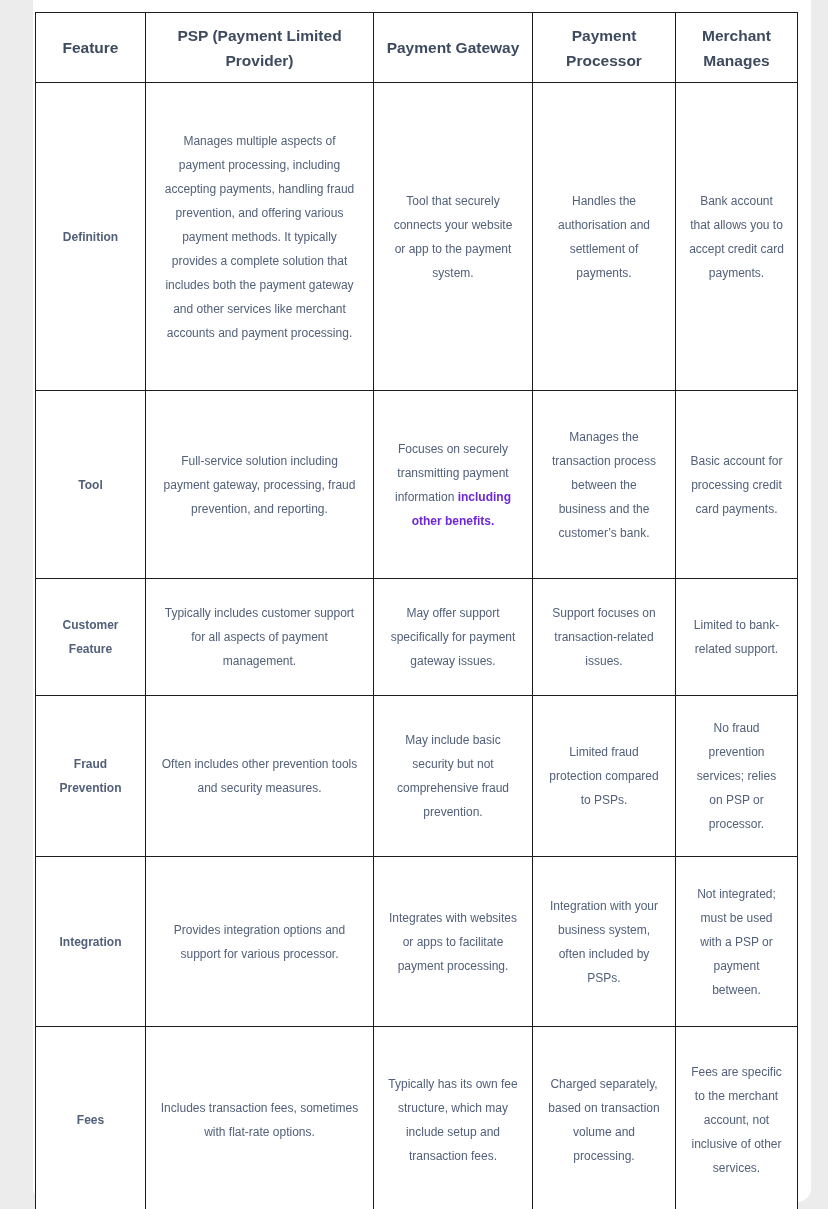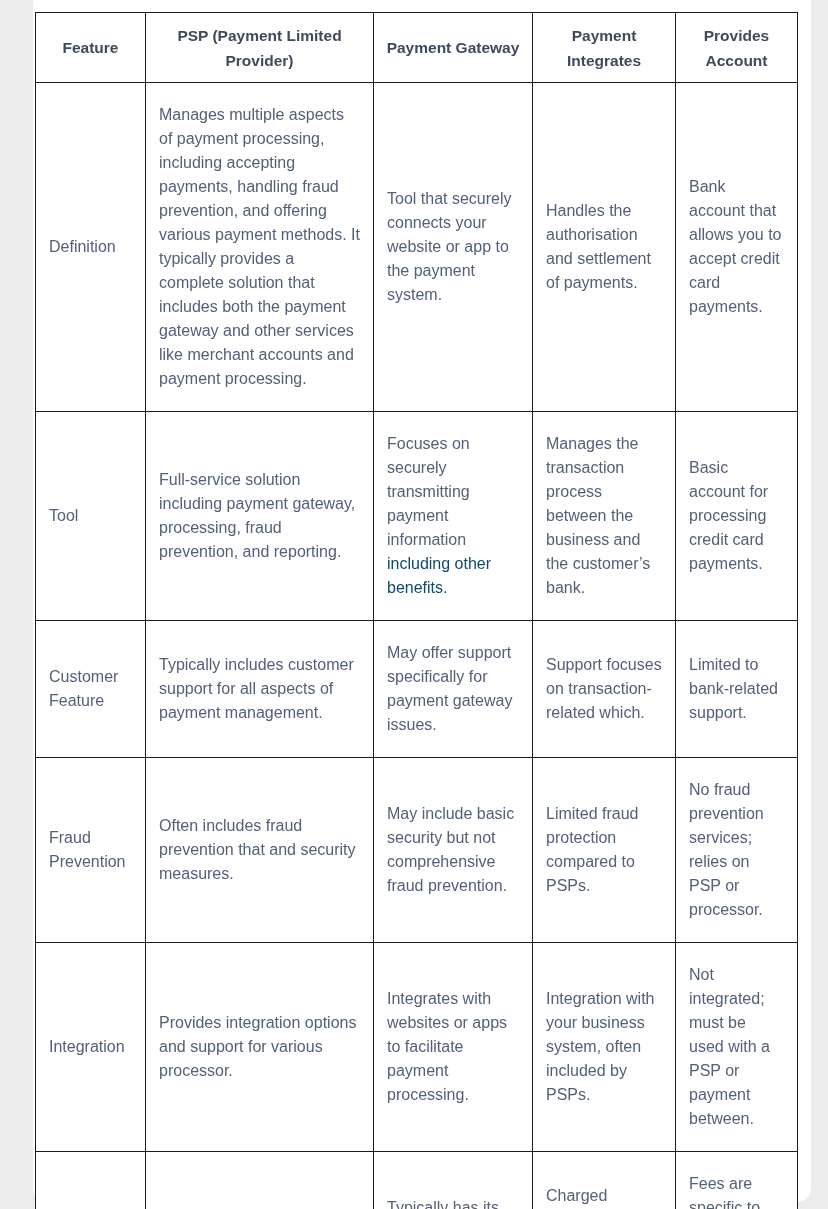--- a/index.html
+++ b/index.html
@@ -38,54 +38,55 @@
   table.compare th {
     color: #3e4a5e;
     font-size: 15.5px;
     font-weight: 700;
     line-height: 25px;
     text-align: center;
     padding: 8px 10px;
   }
   table.compare td {
     color: #52607a;
-    font-size: 16px;
+    font-size: 12px;
     line-height: 24px;
-    text-align: left;
+    text-align: center;
     padding: 20px 13px;
   }
   td.feature {
     color: #3e4a5e;
-    font-weight: 400;
+    font-weight: 700;
   }
   a.cell-link {
-    color: #0c4a6e;
+    color: #6d28d9;
     text-decoration: none;
     cursor: pointer;
+    font-weight: bold;
   }
 </style>
 </head>
 <body>
 
 <div class="card">
   <table class="compare">
     <colgroup>
       <col style="width:110px">
       <col style="width:228px">
       <col style="width:159px">
       <col style="width:143px">
       <col style="width:122px">
     </colgroup>
     <thead>
       <tr style="height:70px;">
         <th>Feature</th>
         <th>PSP (Payment Limited Provider)</th>
         <th>Payment Gateway</th>
-        <th>Payment Integrates</th>
-        <th>Provides Account</th>
+        <th>Payment Processor</th>
+        <th>Merchant Manages</th>
       </tr>
     </thead>
     <tbody>
       <tr style="height:308px;">
         <td class="feature">Definition</td>
         <td>Manages multiple aspects of payment processing, including accepting payments, handling fraud prevention, and offering various payment methods. It typically provides a complete solution that includes both the payment gateway and other services like merchant accounts and payment processing.</td>
         <td>Tool that securely connects your website or app to the payment system.</td>
         <td>Handles the authorisation and settlement of payments.</td>
         <td>Bank account that allows you to accept credit card payments.</td>
       </tr>
@@ -93,26 +94,26 @@
         <td class="feature">Tool</td>
         <td>Full-service solution including payment gateway, processing, fraud prevention, and reporting.</td>
         <td><span>Focuses on securely transmitting payment information </span><a class="cell-link">including other benefits.</a></td>
         <td>Manages the transaction process between the business and the customer’s bank.</td>
         <td>Basic account for processing credit card payments.</td>
       </tr>
       <tr style="height:117px;">
         <td class="feature">Customer Feature</td>
         <td>Typically includes customer support for all aspects of payment management.</td>
         <td>May offer support specifically for payment gateway issues.</td>
-        <td>Support focuses on transaction-related which.</td>
+        <td>Support focuses on transaction-related issues.</td>
         <td>Limited to bank-related support.</td>
       </tr>
       <tr style="height:138px;">
         <td class="feature">Fraud Prevention</td>
-        <td>Often includes fraud prevention that and security measures.</td>
+        <td>Often includes other prevention tools and security measures.</td>
         <td>May include basic security but not comprehensive fraud prevention.</td>
         <td>Limited fraud protection compared to PSPs.</td>
         <td>No fraud prevention services; relies on PSP or processor.</td>
       </tr>
       <tr style="height:170px;">
         <td class="feature">Integration</td>
         <td>Provides integration options and support for various processor.</td>
         <td>Integrates with websites or apps to facilitate payment processing.</td>
         <td>Integration with your business system, often included by PSPs.</td>
         <td>Not integrated; must be used with a PSP or payment between.</td>

